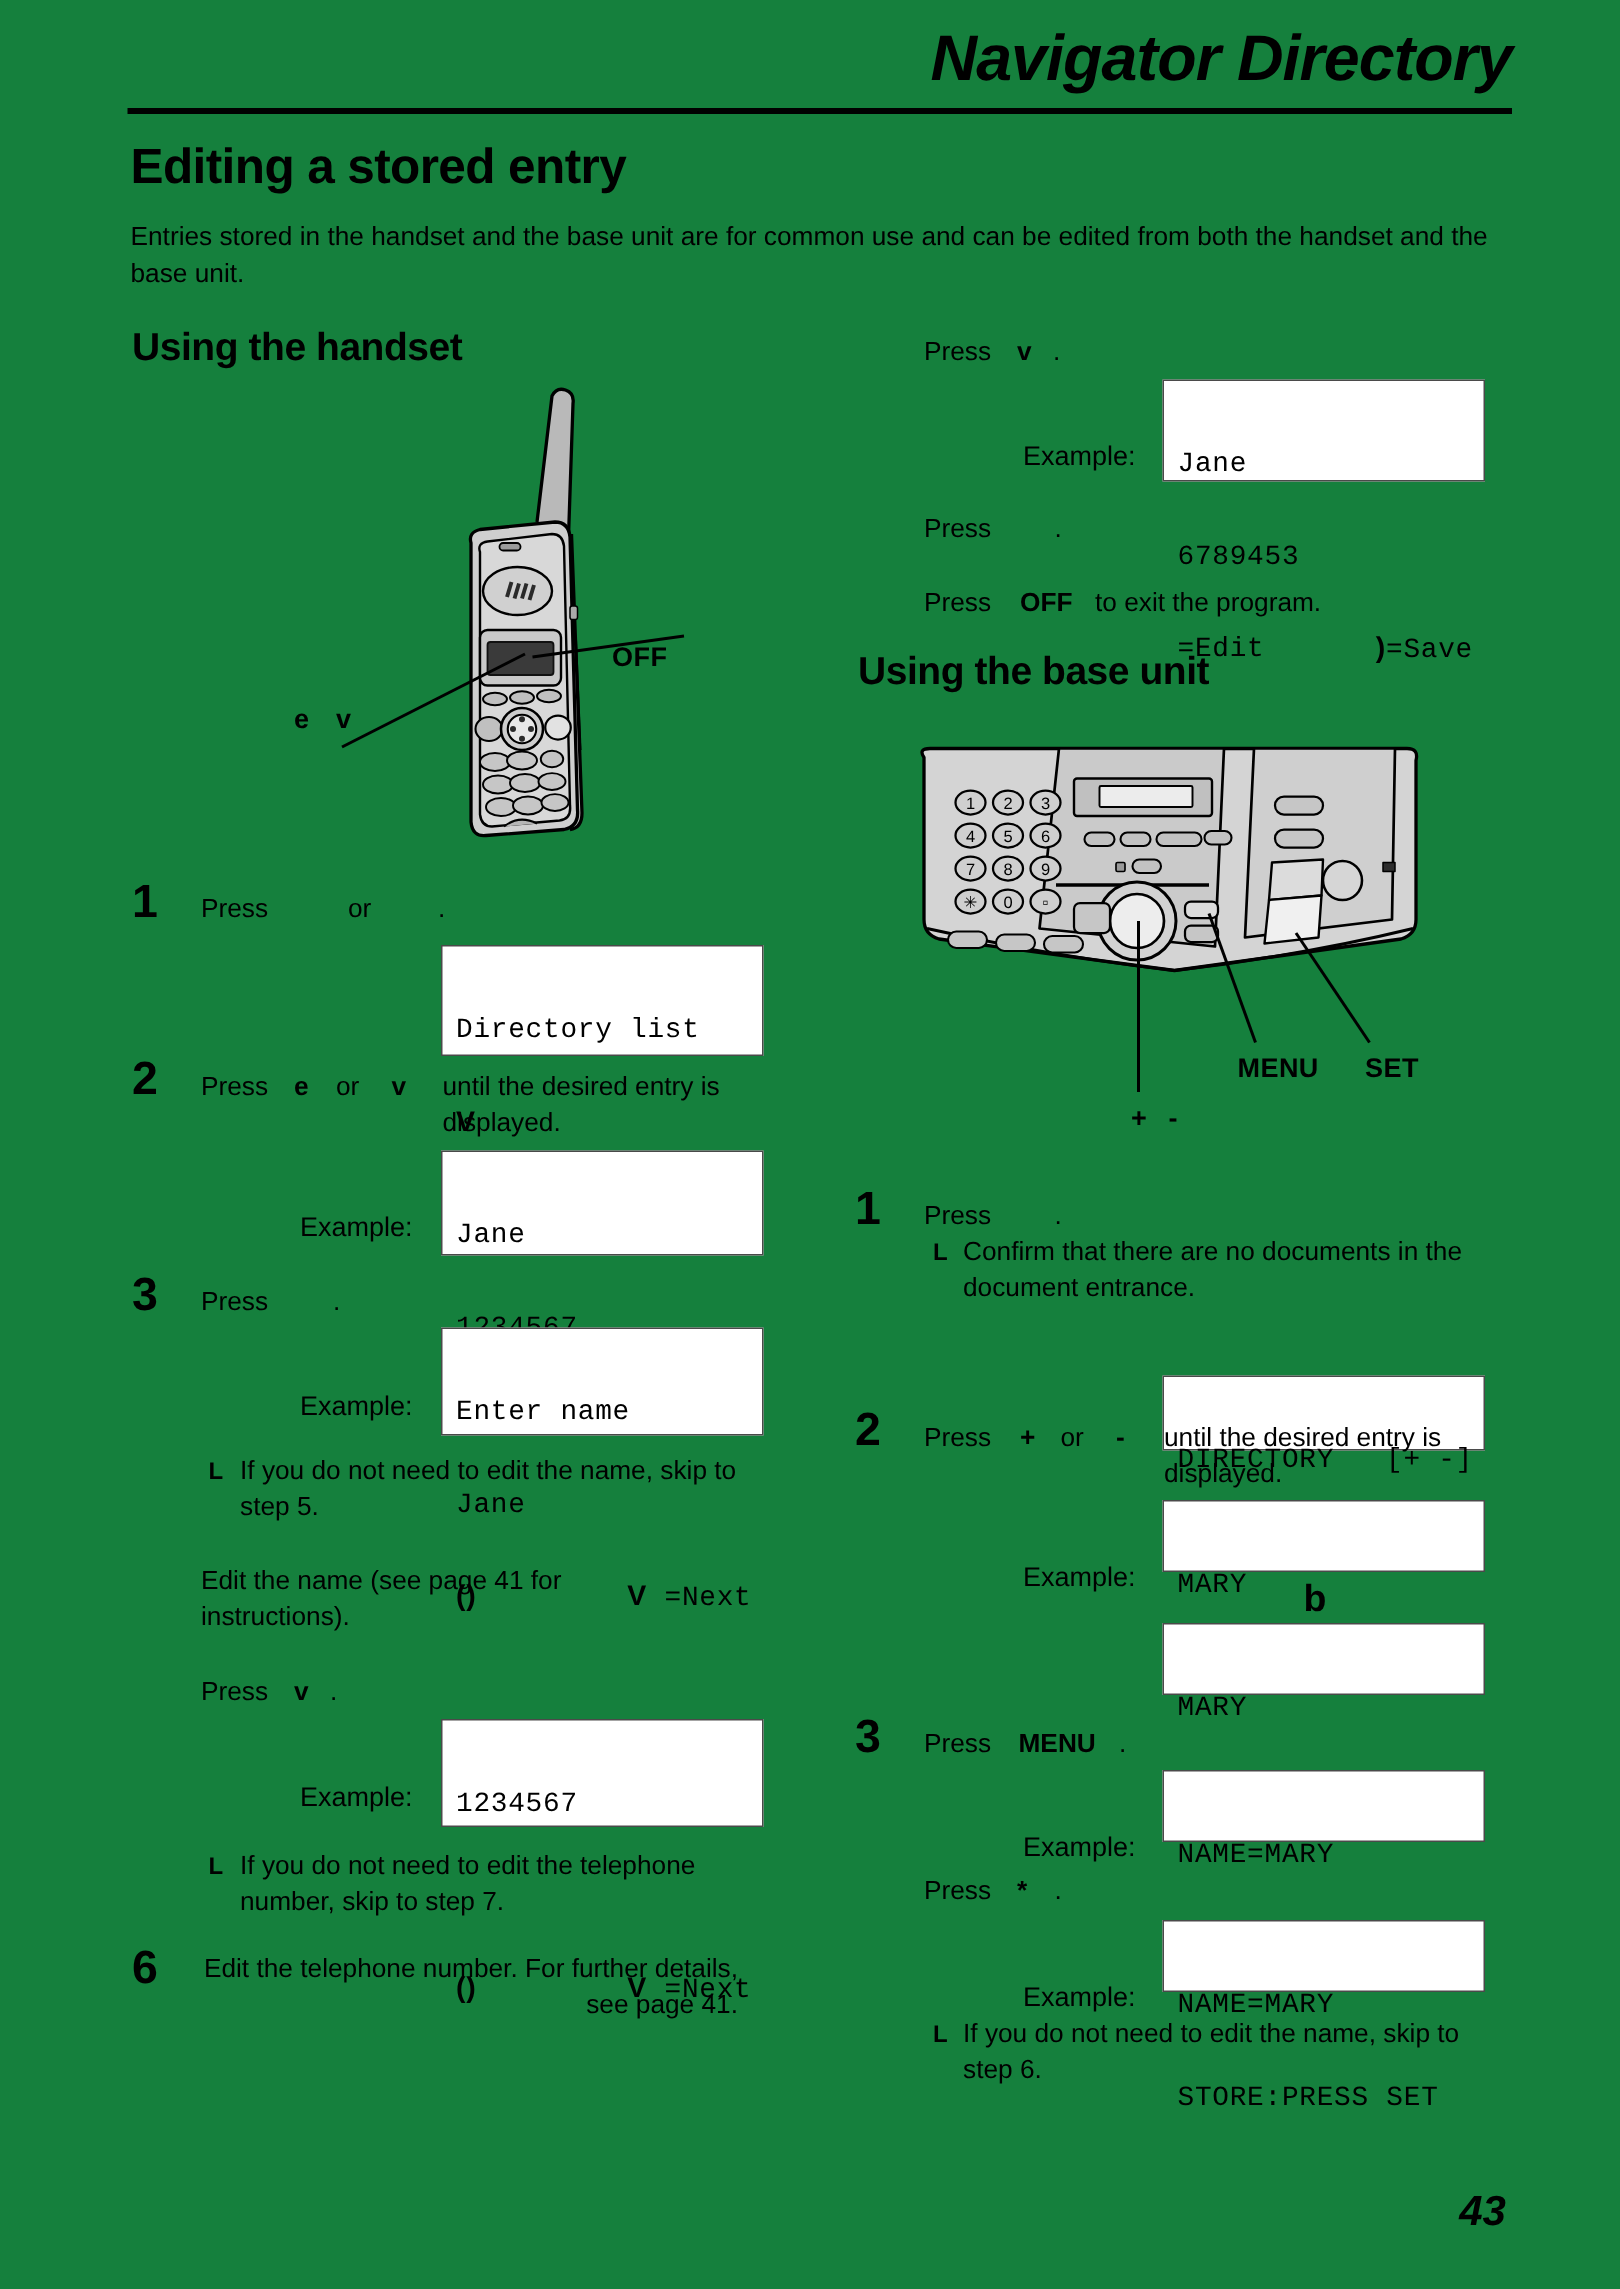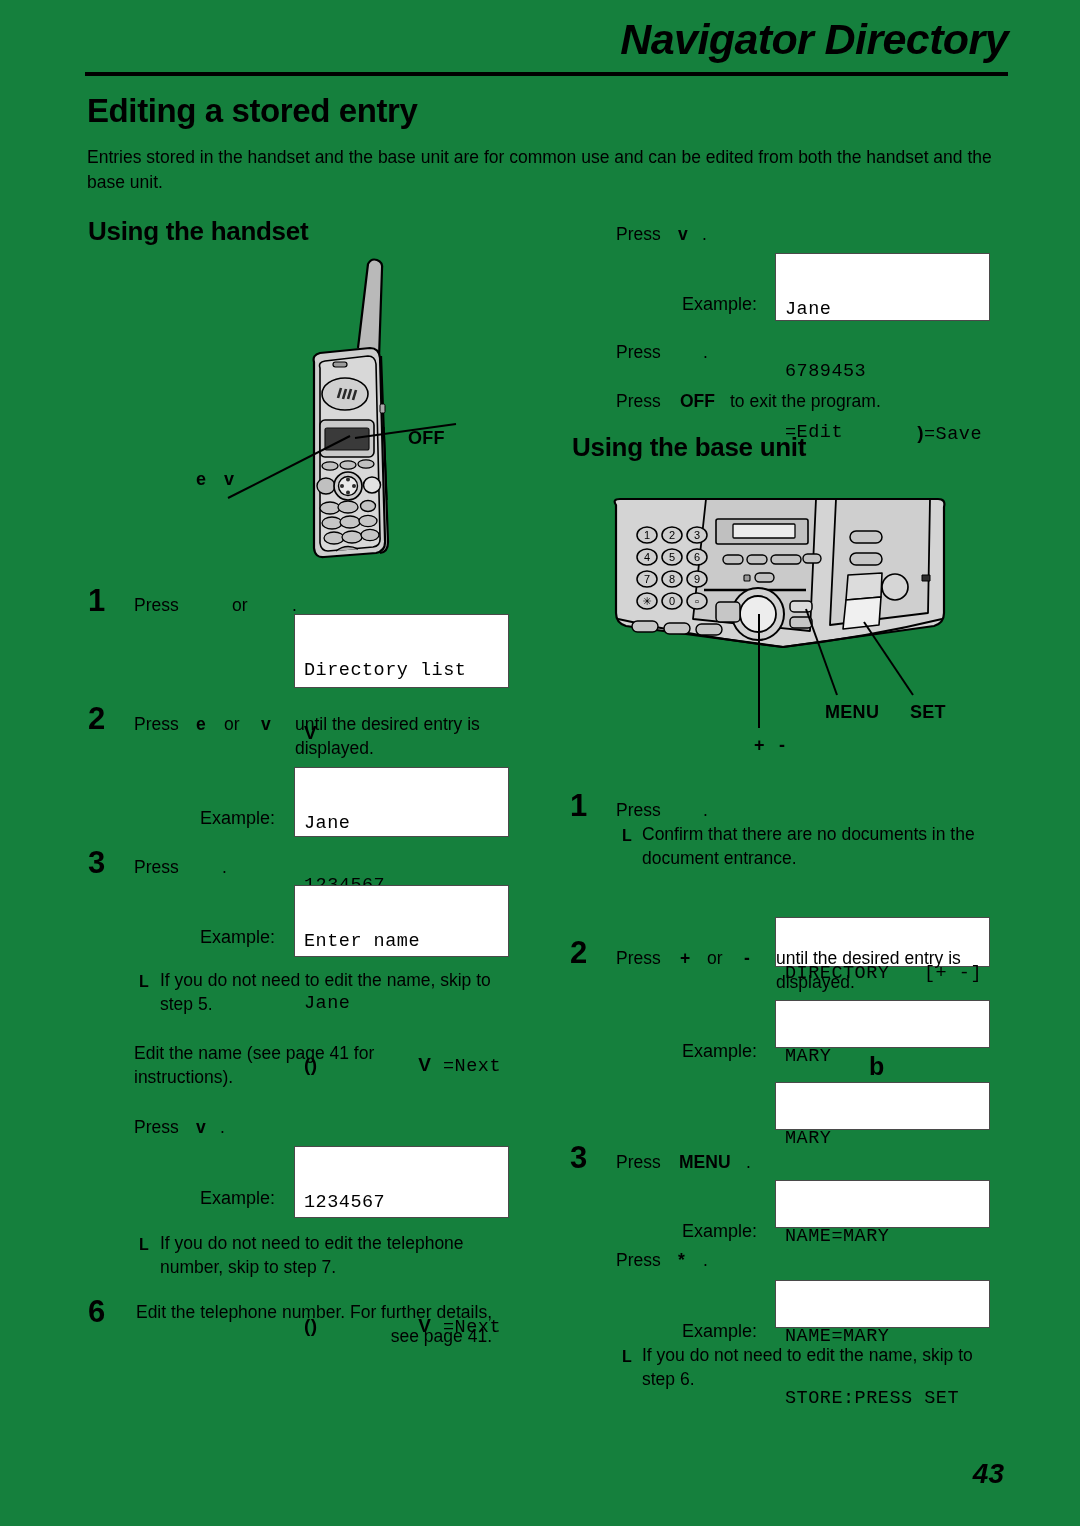--- a/index.html
+++ b/index.html
@@ -224,21 +224,21 @@
 
   <div class="callout" style="left:408px; top:428px;">OFF</div>
   <div class="callout" style="left:196px; top:469px;">e</div>
   <div class="callout" style="left:224px; top:469px;">v</div>
 
   <div class="stepnum" style="left:88px; top:585px;">1</div>
   <div class="txt" style="left:134px; top:593px;">Press</div>
   <div class="txt" style="left:232px; top:593px;">or</div>
   <div class="txt" style="left:292px; top:593px;">.</div>
 
-  <div class="lcd" style="left:294px; top:614px; width:215px; height:74px;">
+  <div class="lcd" style="left:294px; top:630px; width:215px; height:74px;">
     <span class="lcd-row">Directory list</span>
     <span class="lcd-row bgl">V</span>
     <span class="lcd-row"><span class="bgl">)</span><span>=Caller's list</span></span>
   </div>
 
   <div class="stepnum" style="left:88px; top:703px;">2</div>
   <div class="txt" style="left:134px; top:712px;">Press</div>
   <div class="txt bold" style="left:196px; top:712px;">e</div>
   <div class="txt" style="left:224px; top:712px;">or</div>
   <div class="txt bold" style="left:261px; top:712px;">v</div>

